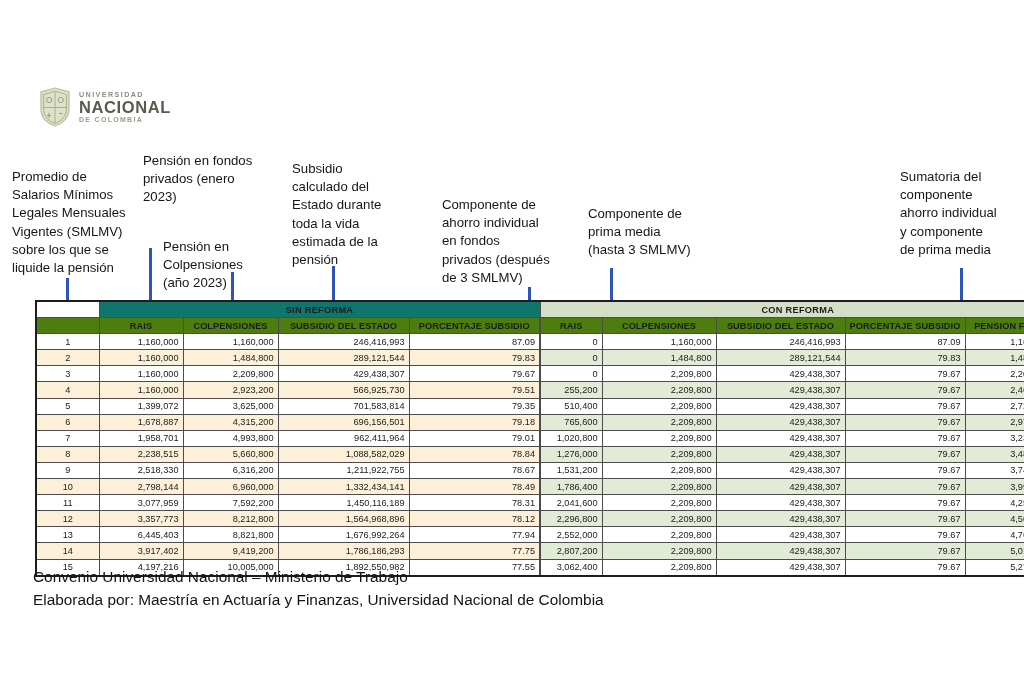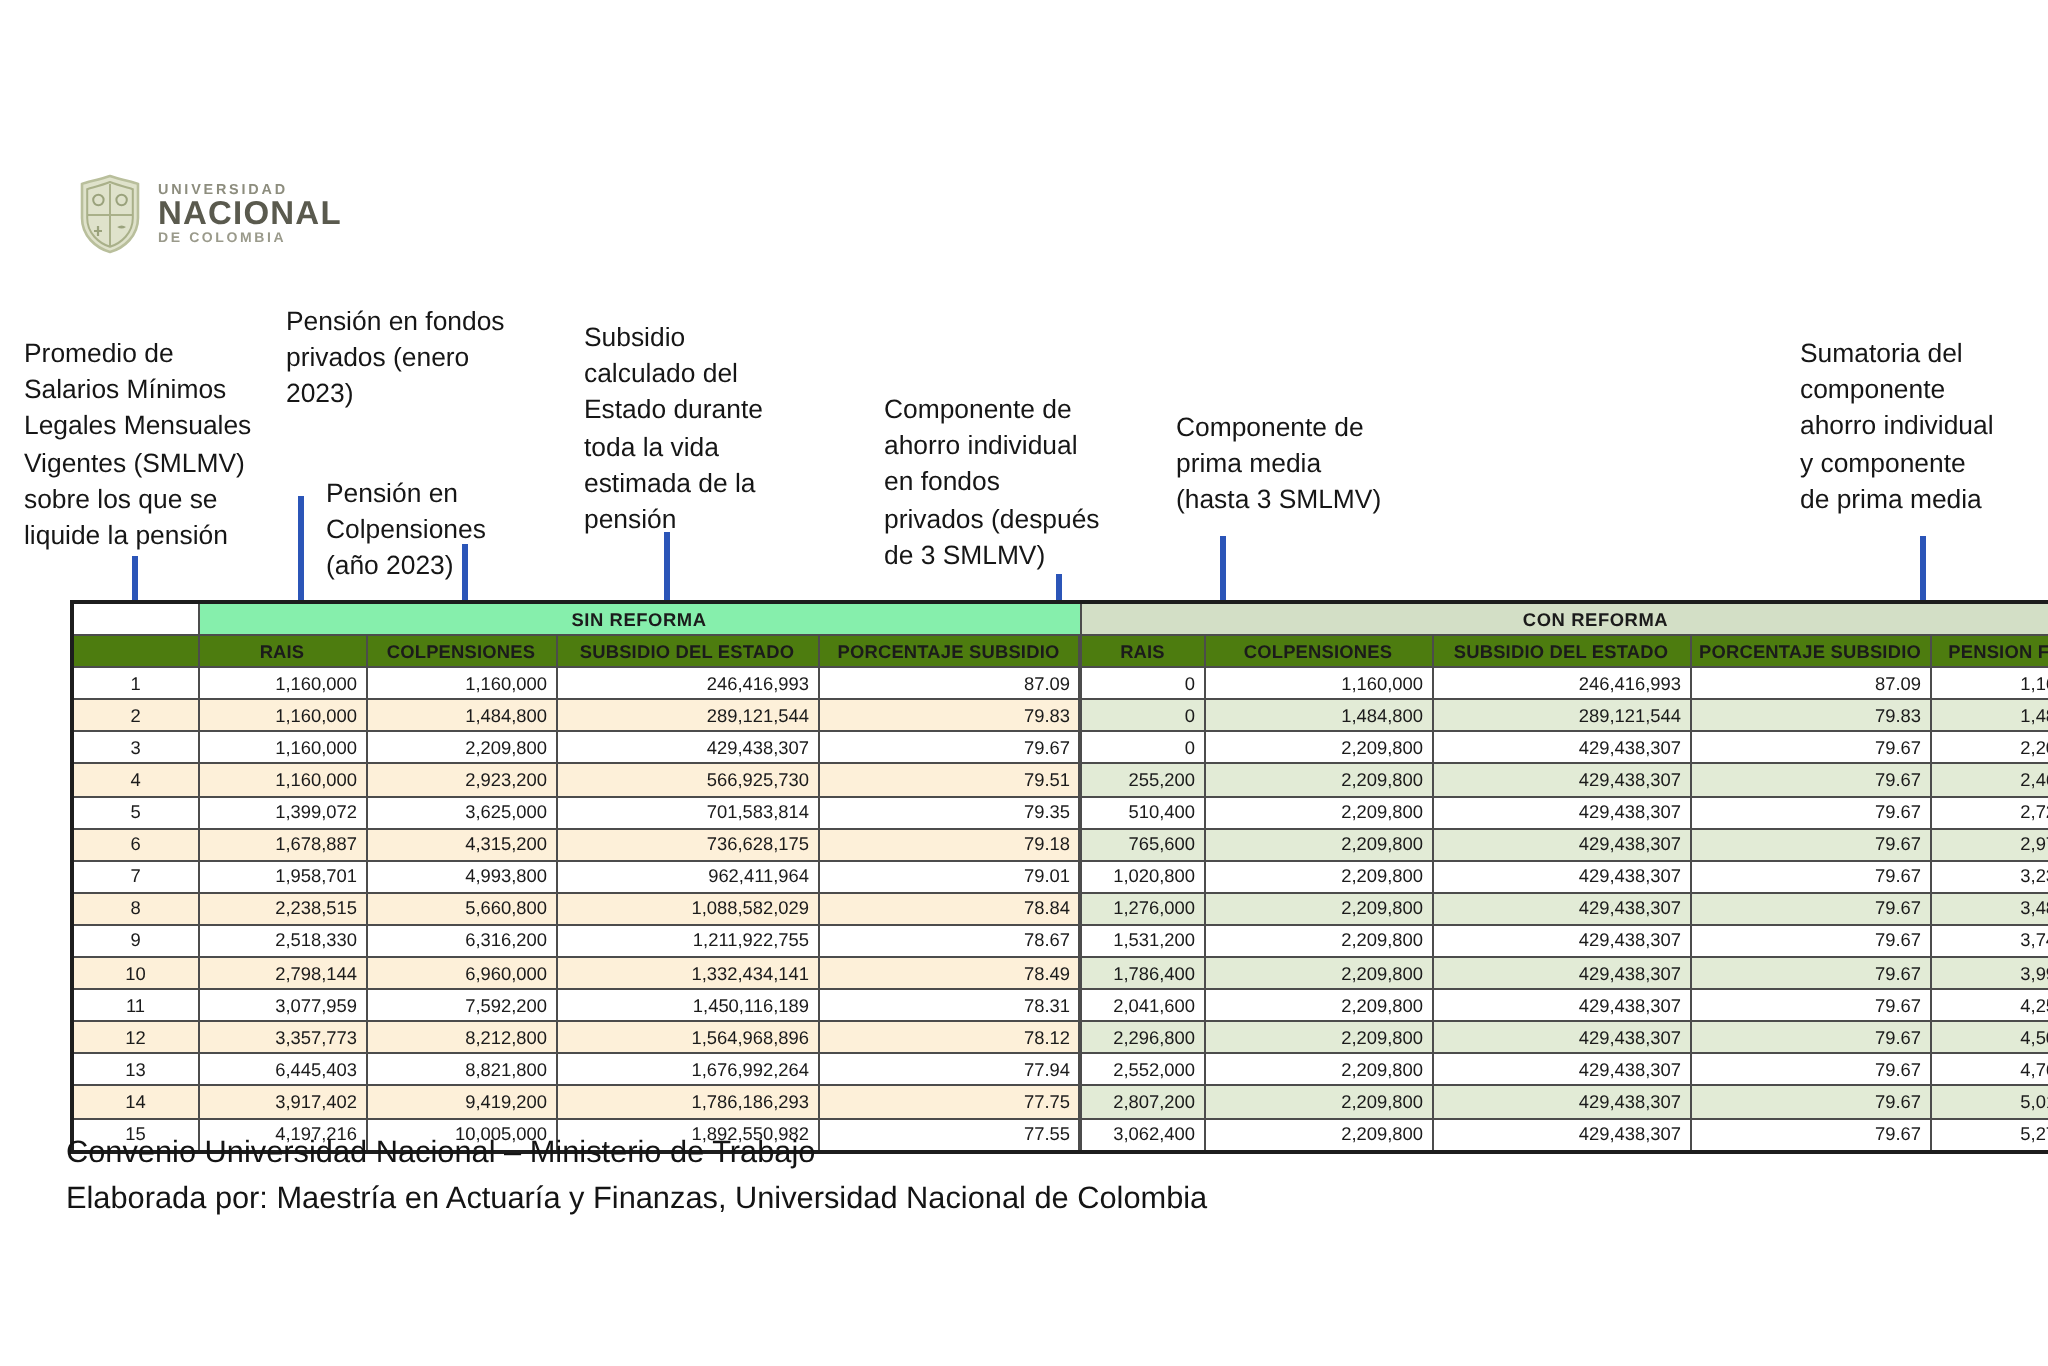--- a/index.html
+++ b/index.html
@@ -39,21 +39,21 @@
   table.grid td,table.grid th{
     border:1px solid #4c4c4c;
     padding:0 4px;
     height:15.1px;
     font-size:9.2px;
     color:#1b1b1b;
     overflow:hidden;
     white-space:nowrap;
   }
   .bandrow th{height:13px;font-size:8.6px;font-weight:bold;letter-spacing:.3px;text-align:center;}
-  .band-yellow{background:#86efac;}
+  .band-yellow{background:#0f766e;}
   .band-green{background:#d3dfc6;}
   .band-blank{background:#ffffff;border-top:2px solid #1d1d1d !important;border-left:2px solid #1d1d1d !important;}
   .hdrow th{height:15px;font-size:8.4px;font-weight:bold;text-align:center;background:#4d7c0f;letter-spacing:.1px;}
   .num{text-align:right;}
   .idx{text-align:center;}
   .stripe-y{background:#fdf0d9;}
   .plain{background:#ffffff;}
   .stripe-g{background:#e2ebd6;}
   .outer-top{border-top:2.5px solid #1d1d1d !important;}
   .outer-bot{border-bottom:2.5px solid #1d1d1d !important;}
@@ -257,21 +257,21 @@
           <td class="num plain sep-left">510,400</td>
           <td class="num plain">2,209,800</td>
           <td class="num plain">429,438,307</td>
           <td class="num plain">79.67</td>
           <td class="num plain outer-right">2,720,200</td>
         </tr>
         <tr>
           <td class="idx stripe-y outer-left">6</td>
           <td class="num stripe-y">1,678,887</td>
           <td class="num stripe-y">4,315,200</td>
-          <td class="num stripe-y">736,628,175</td>
+          <td class="num stripe-y">696,156,501</td>
           <td class="num stripe-y">79.18</td>
           <td class="num stripe-g sep-left">765,600</td>
           <td class="num stripe-g">2,209,800</td>
           <td class="num stripe-g">429,438,307</td>
           <td class="num stripe-g">79.67</td>
           <td class="num stripe-g outer-right">2,975,400</td>
         </tr>
         <tr>
           <td class="idx plain outer-left">7</td>
           <td class="num plain">1,958,701</td>

